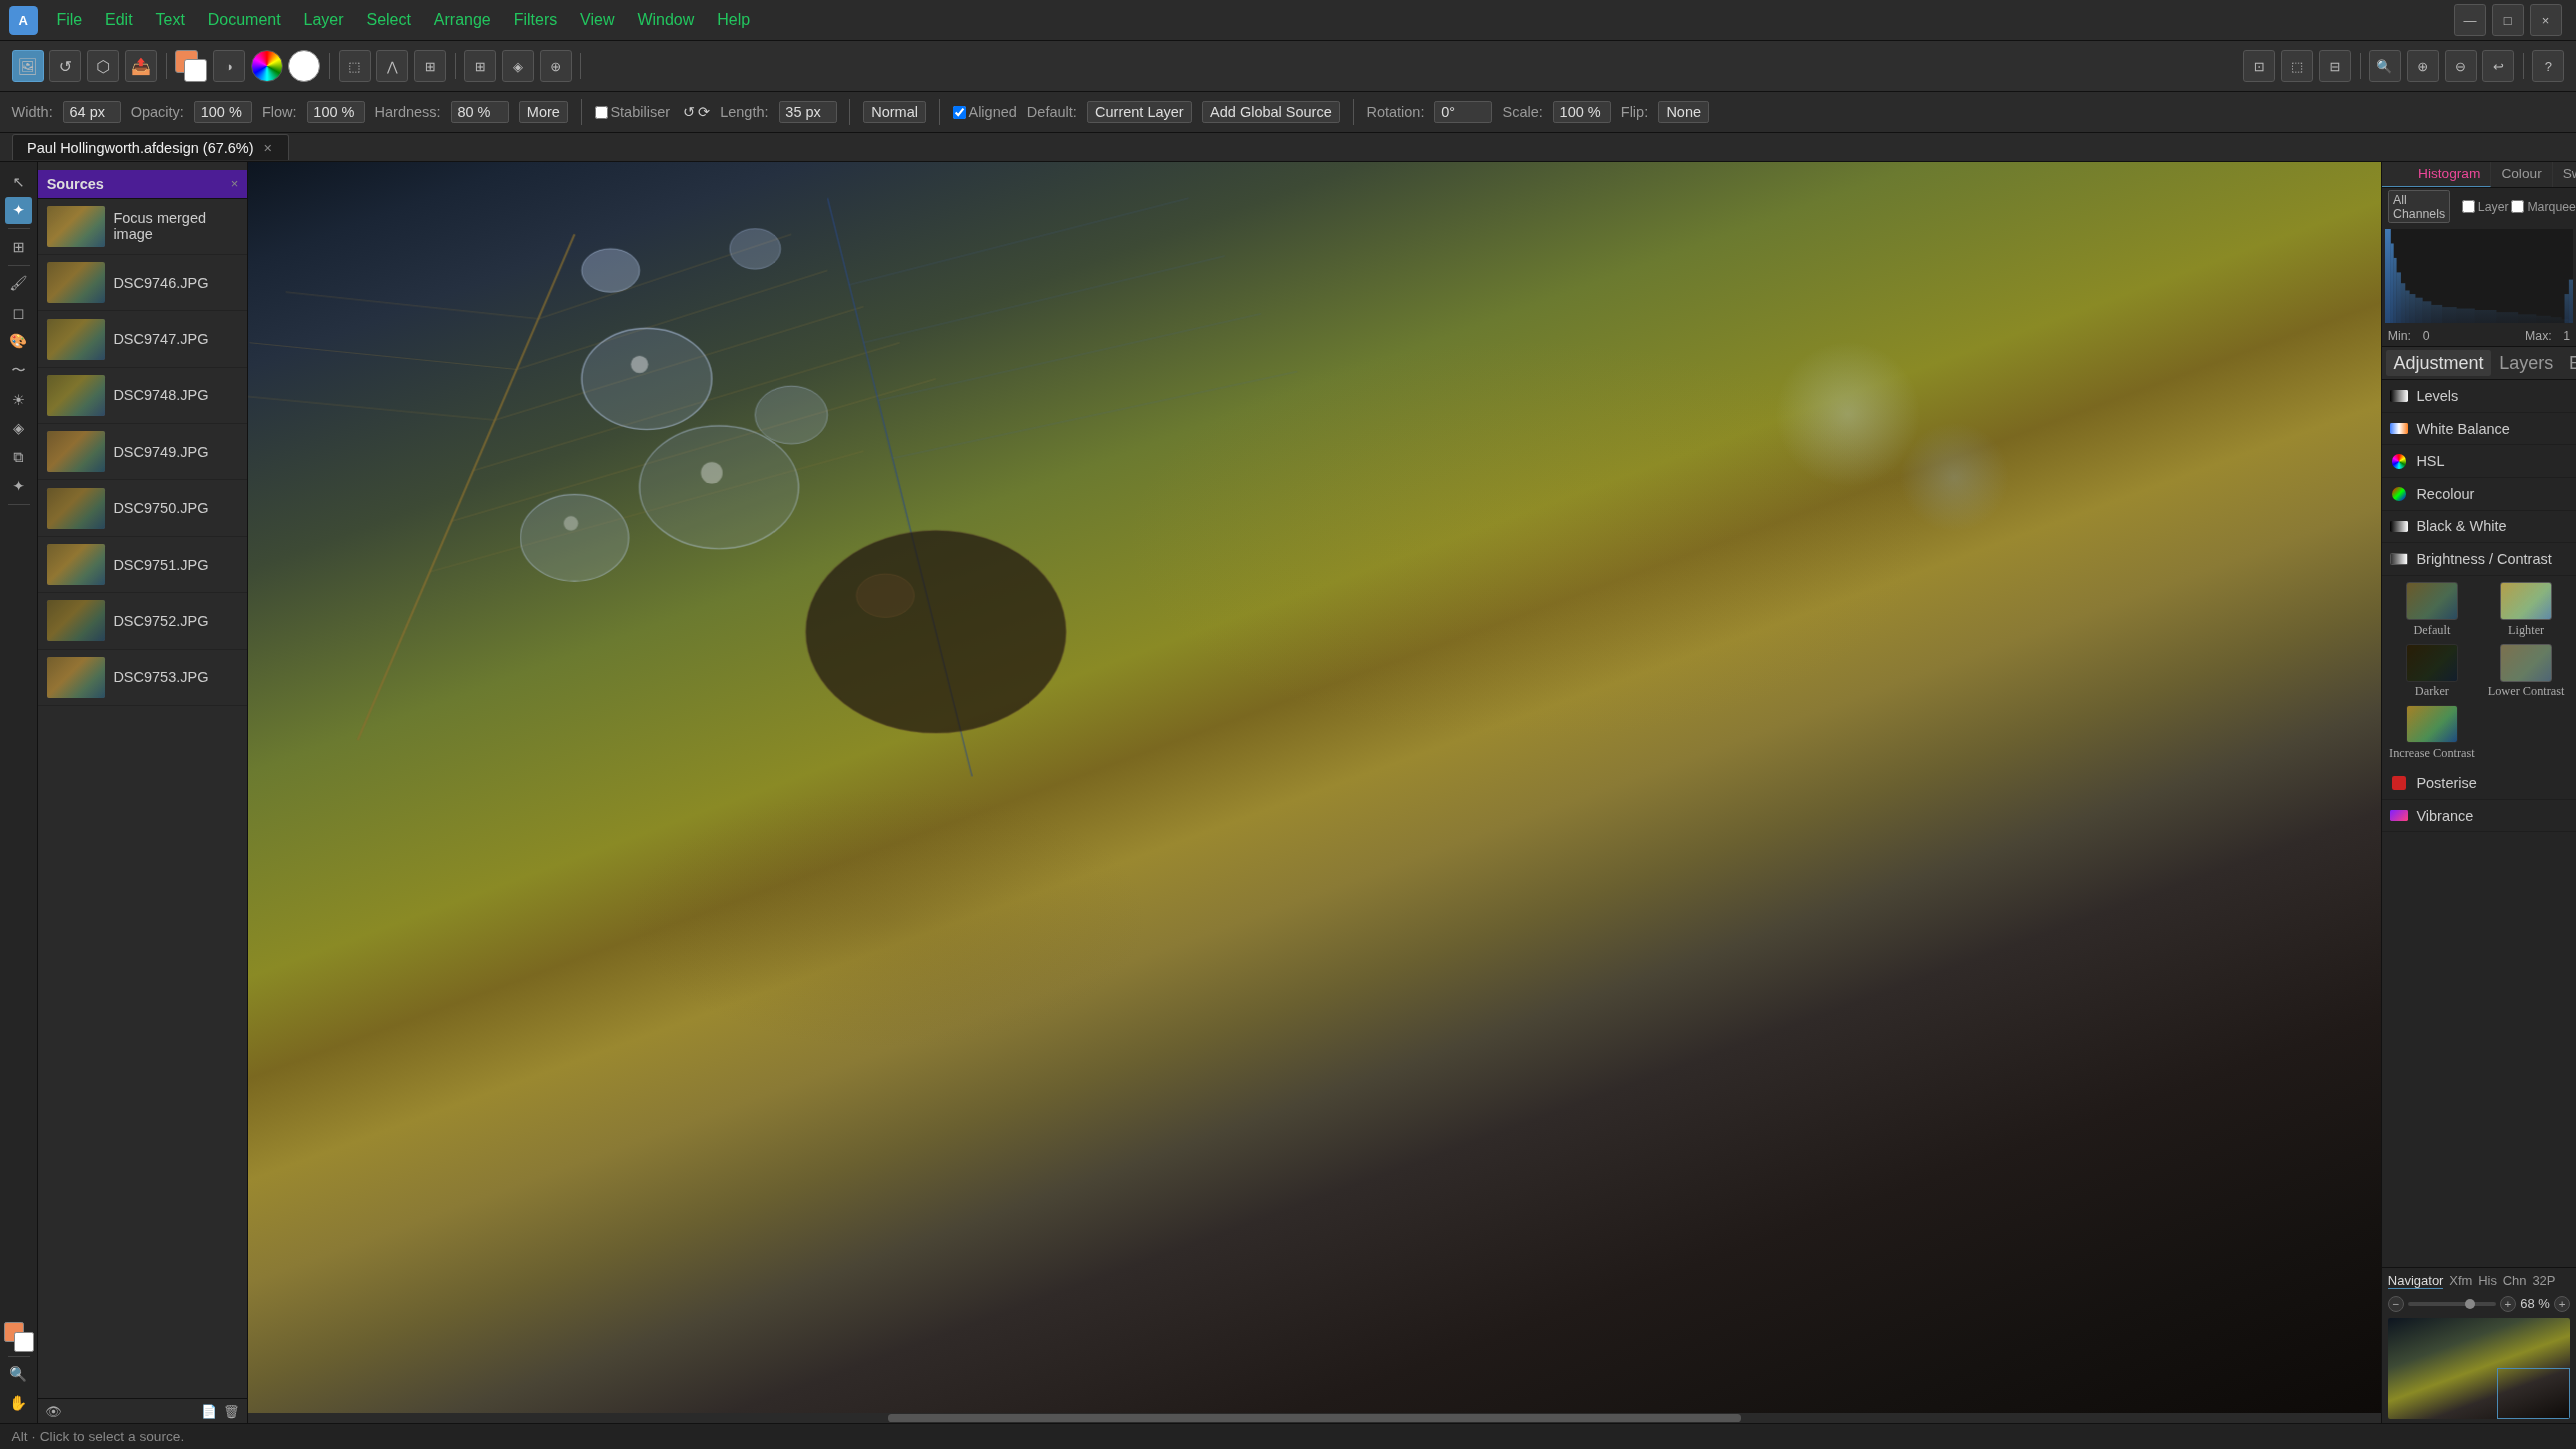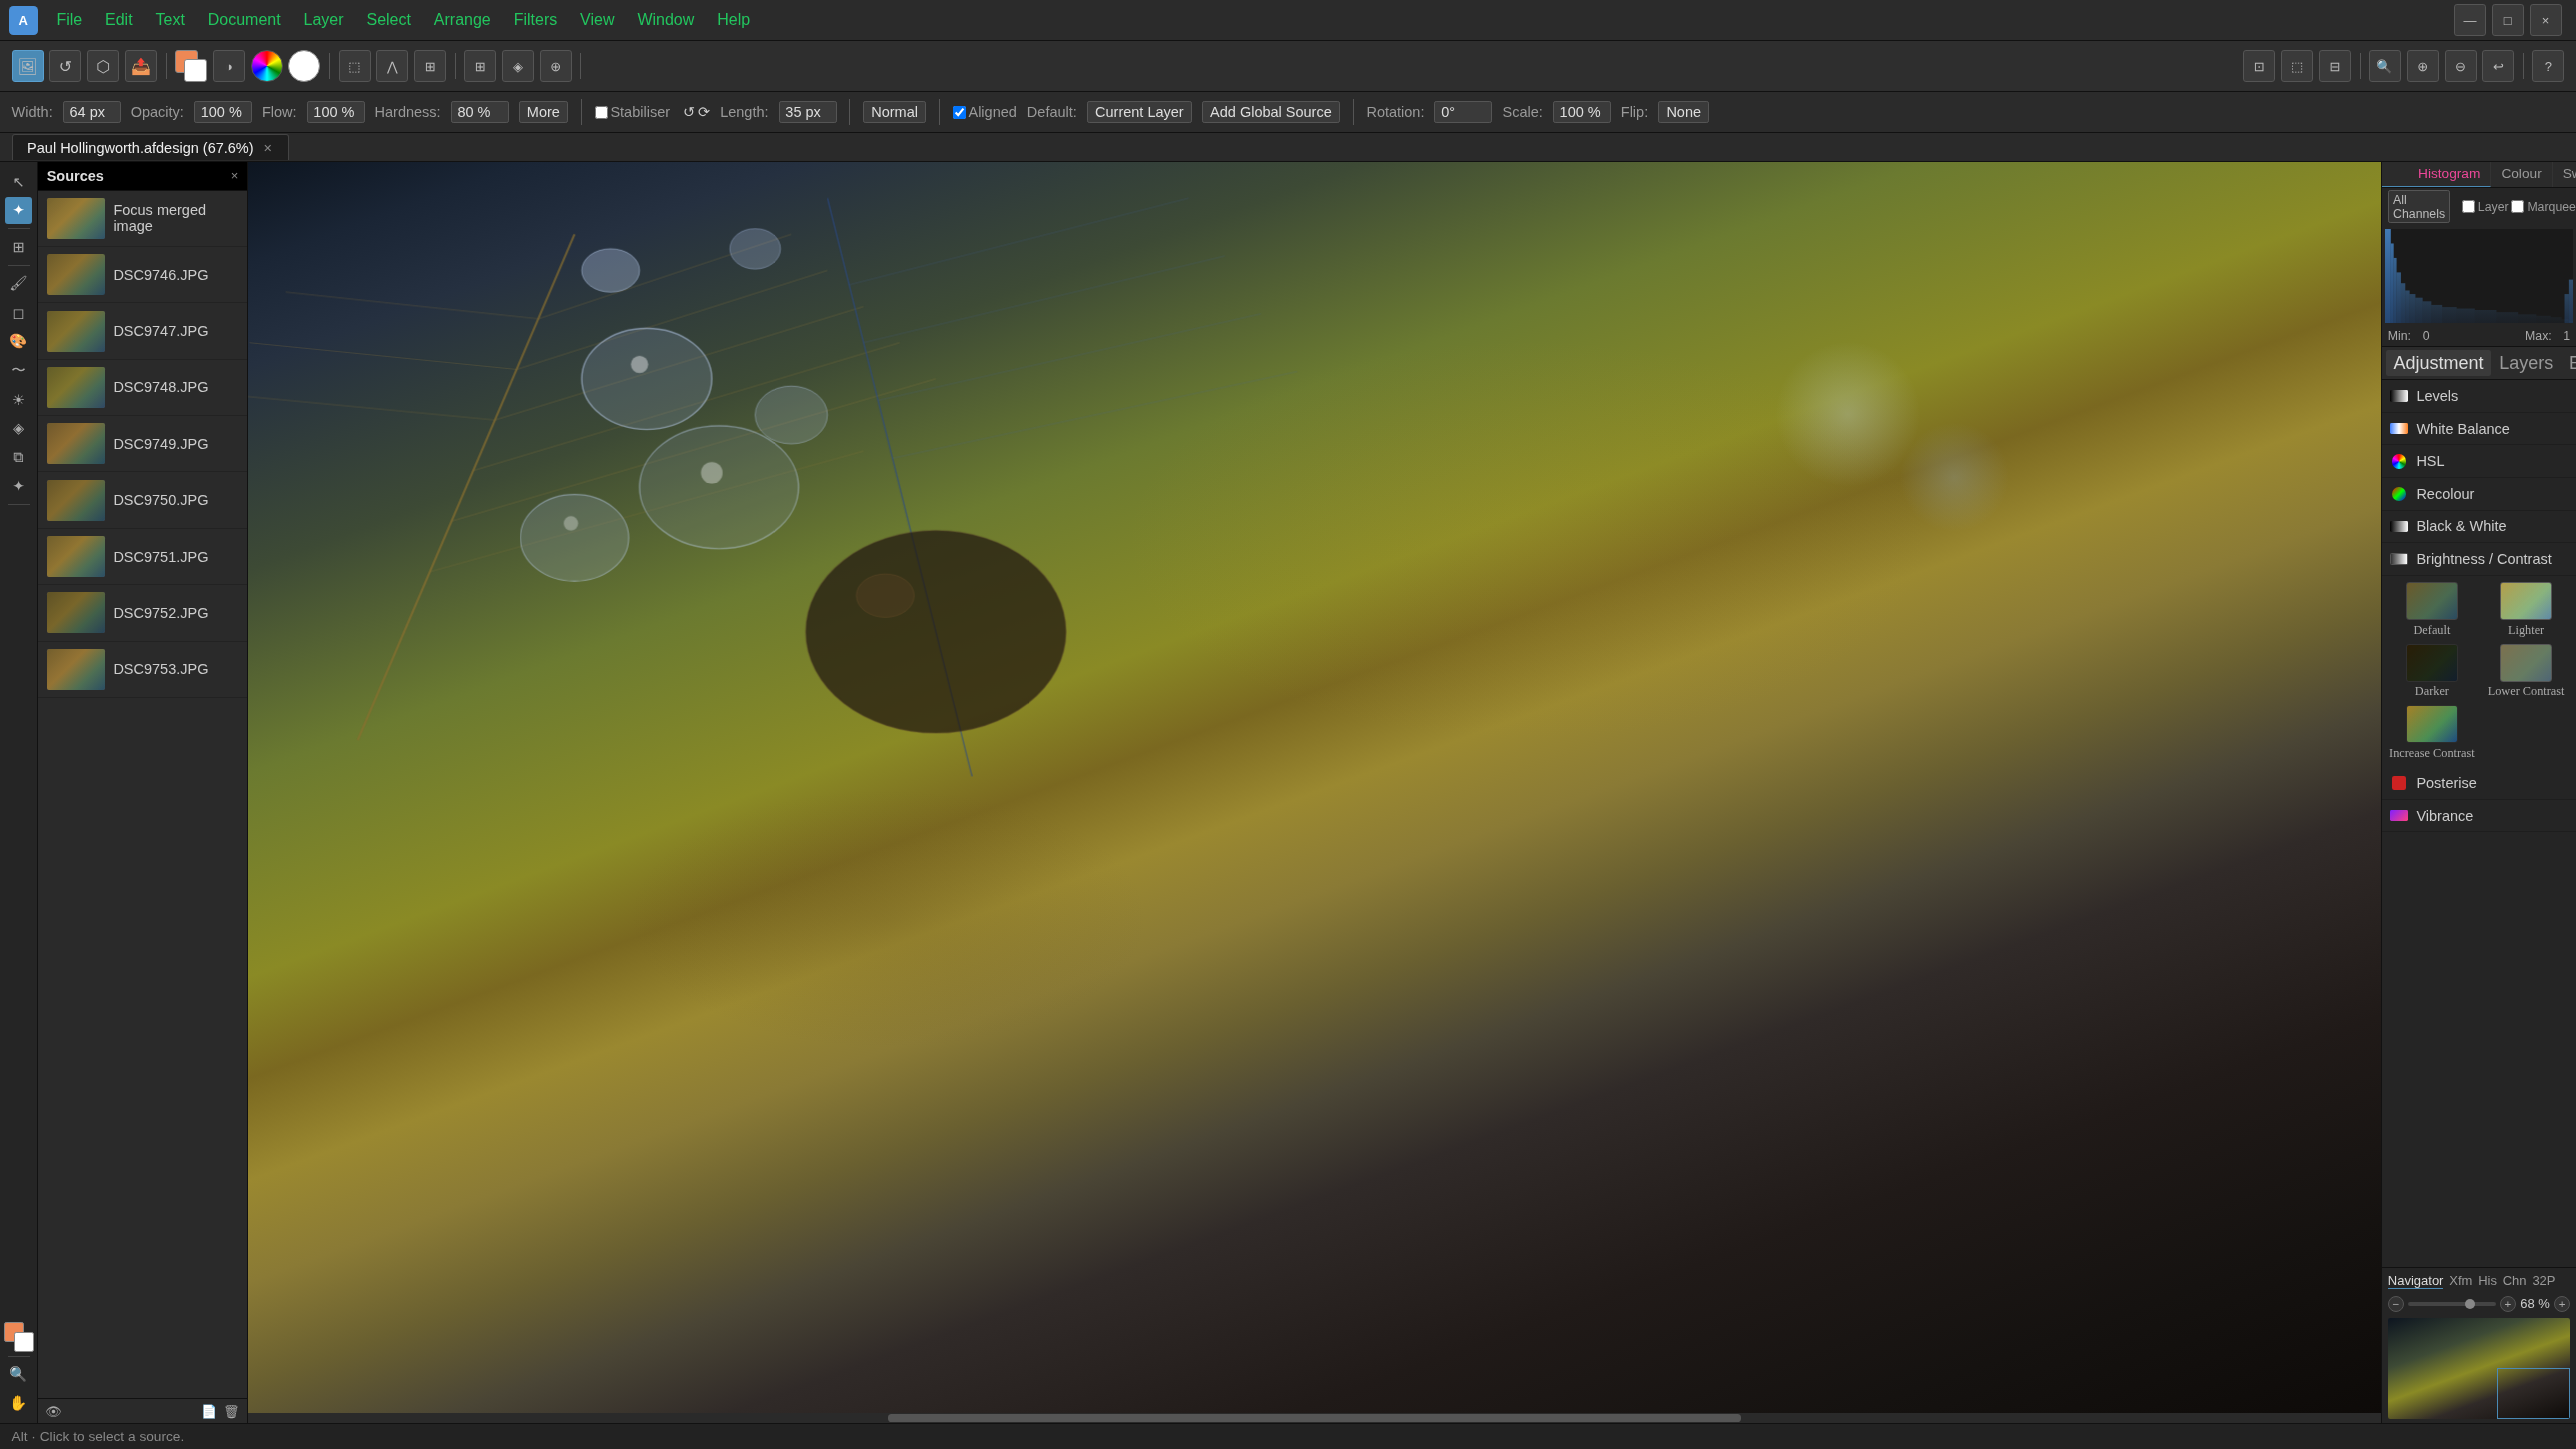--- a/index.html
+++ b/index.html
@@ -46,21 +46,21 @@
       width: 38px; background: #252525; border-right: 0.7px solid #111; display: flex; flex-direction: column; align-items: center; padding: 5.8px 0; gap: 1.4px; overflow: hidden;
     }
     .tool-icon { width: 27.5px; height: 27.5px; display: flex; align-items: center; justify-content: center; border-radius: 2.9px; cursor: pointer; color: #aaa; font-size: 14.5px; }
     .tool-icon.active { background: #4a8ab5; color: white; }
     .tool-sep { width: 22px; height: 0.7px; background: #444; margin: 2.9px 0; }
 
     
     #sources-panel {
       width: 210px; background: #2a2a2a; border-right: 0.7px solid #111; display: flex; flex-direction: column;
     }
-    .panel-header { display: flex; align-items: center; justify-content: space-between; padding: 5.8px 8.7px; background: #000000; border-bottom: 0.7px solid #111; font-size: 14.5px; }
+    .panel-header { display: flex; align-items: center; justify-content: space-between; padding: 5.8px 8.7px; background: #4c1d95; border-bottom: 0.7px solid #111; font-size: 14.5px; margin-top: 8px; }
     .panel-title { color: #ddd; font-weight: 600; }
     .panel-close { cursor: pointer; color: #888; font-size: 13px; }
     .source-item { display: flex; align-items: center; padding: 7.2px 8.7px; gap: 8.7px; cursor: pointer; border-bottom: 0.7px solid #222; }
     .source-thumb { width: 58px; height: 41px; background: #555; border-radius: 2.2px; overflow: hidden; flex-shrink: 0; }
     .source-thumb-img { width: 100%; height: 100%; background: linear-gradient(135deg, #6b5a2a 0%, #8a7030 40%, #4a6a50 70%, #2a4a60 100%); }
     .source-name { color: #ccc; font-size: 14.5px; }
 
     
     #canvas-area {
       flex: 1; background: #1a1a1a; position: relative; overflow: hidden;

